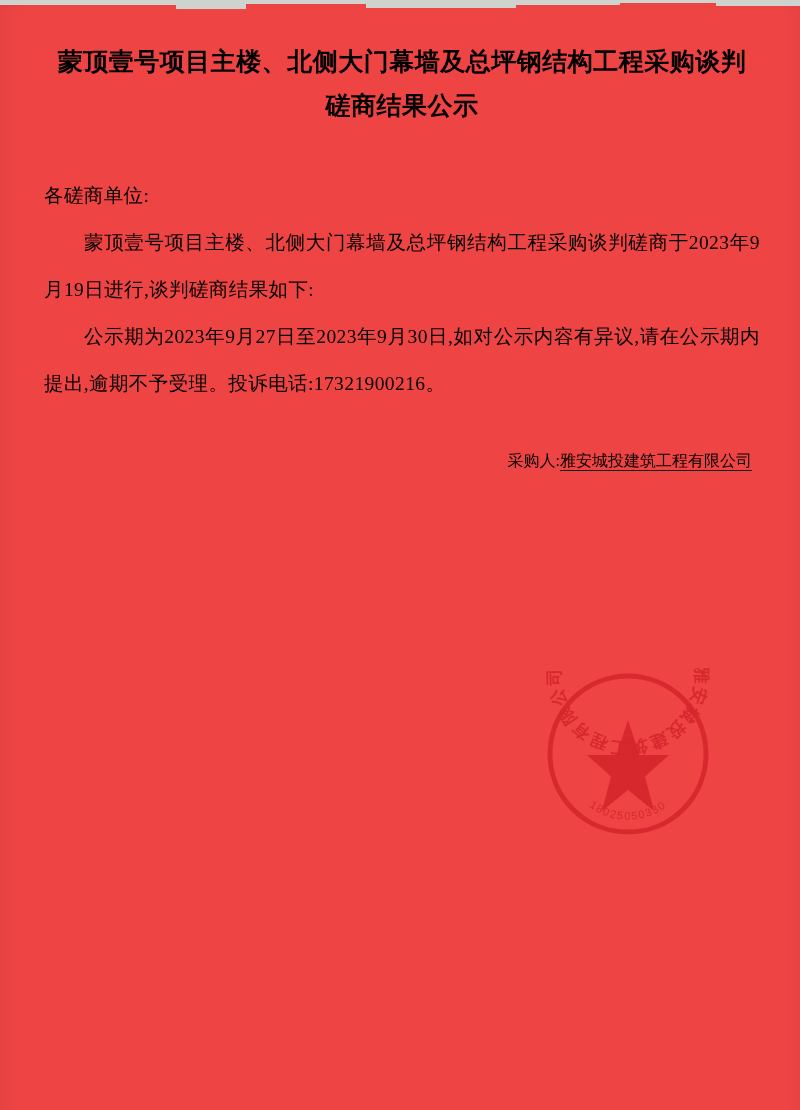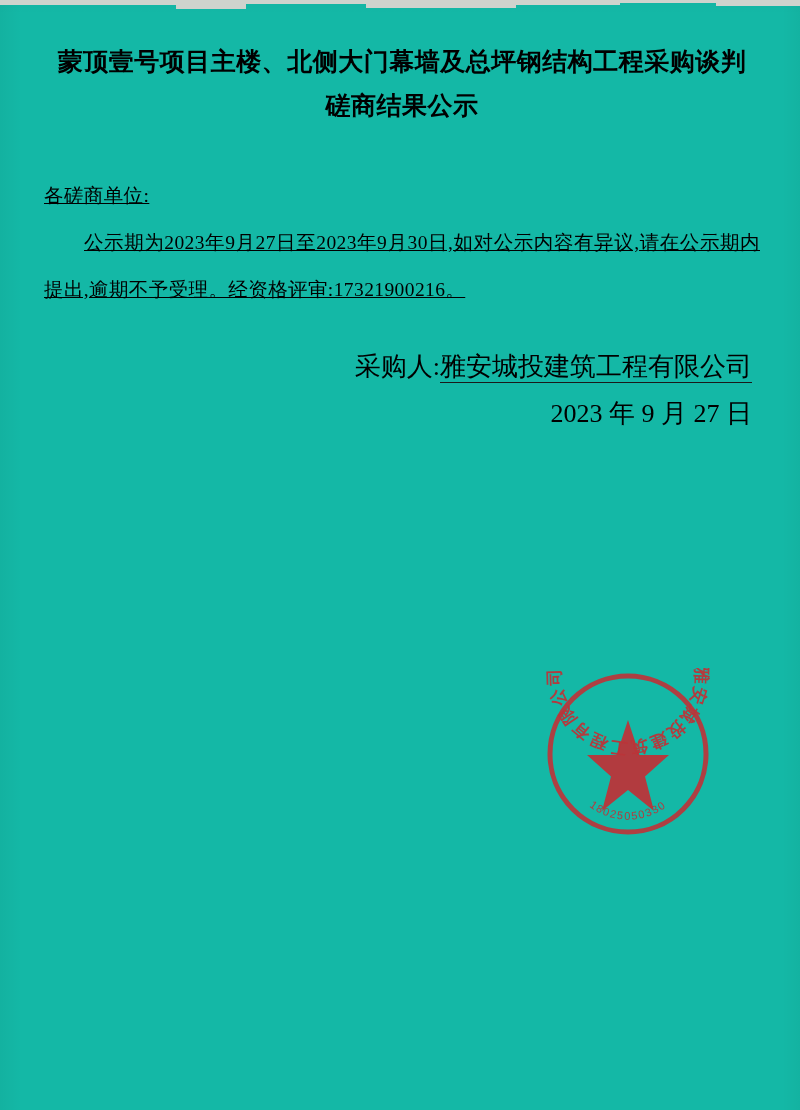--- a/index.html
+++ b/index.html
@@ -13,21 +13,21 @@
     position: relative;
     overflow: hidden;
     font-family: "Liberation Serif", "DejaVu Serif", serif;
     color: #000000;
   }
 
   
   .page {
     position: absolute;
     inset: 0;
-    background: #14b8a6;
+    background: #ef4444;
   }
   .page::before {
     content: "";
     position: absolute;
     inset: 0;
     background:
       linear-gradient(to right, rgba(0,0,0,0.035) 0px, rgba(0,0,0,0) 22px),
       linear-gradient(to left, rgba(0,0,0,0.03) 0px, rgba(0,0,0,0) 18px),
       linear-gradient(to bottom, rgba(0,0,0,0.02) 0px, rgba(0,0,0,0) 14px);
     pointer-events: none;
@@ -77,28 +77,27 @@
     margin-top: 44px;
     font-size: 19.5px;
     line-height: 47px;
     letter-spacing: 0.4px;
   }
 
   .para {
     margin: 0;
     text-align: justify;
     text-justify: inter-ideograph;
-    text-decoration: underline;
   }
   .indent {
     text-indent: 40px;
   }
   .sign-block {
     margin-top: 30px;
-    font-size: 26px;
+    font-size: 16px;
     line-height: 47px;
   }
   .sign-line {
     text-align: right;
     padding-right: 8px;
     white-space: pre;
   }
   .sign-underline {
     border-bottom: 1.4px solid #1a1a1a;
     padding-bottom: 1px;
@@ -130,26 +129,26 @@
       <i class="e6"></i>
       <i class="e7"></i>
   </div>
 
   <div class="doc">
 
     <h1 class="doc-title">蒙顶壹号项目主楼、北侧大门幕墙及总坪钢结构工程采购谈判磋商结果公示</h1>
 
     <div class="body-block">
       <p class="para">各磋商单位:</p>
-      <p class="para indent">公示期为2023年9月27日至2023年9月30日,如对公示内容有异议,请在公示期内提出,逾期不予受理。经资格评审:17321900216。</p>
+      <p class="para indent">蒙顶壹号项目主楼、北侧大门幕墙及总坪钢结构工程采购谈判磋商于2023年9月19日进行,谈判磋商结果如下:</p>
+      <p class="para indent">公示期为2023年9月27日至2023年9月30日,如对公示内容有异议,请在公示期内提出,逾期不予受理。投诉电话:17321900216。</p>
     </div>
 
     <div class="sign-block">
       <div class="sign-line"><span>采购人:</span><span class="sign-underline">雅安城投建筑工程有限公司</span></div>
-      <div class="sign-line">2023 年 9 月 27 日</div>
     </div>
 
   </div>
 
   <div class="seal">
     <svg width="172" height="172" viewBox="0 0 172 172" xmlns="http://www.w3.org/2000/svg">
       <defs>
         <path id="sealArc" d="M 86,166 m -68,0 a 68,68 0 1 1 136,0" transform="rotate(180 86 86)" fill="none"></path>
         <path id="sealArcBottom" d="M 26,110 a 64,64 0 0 0 120,0" fill="none"></path>
       </defs>

